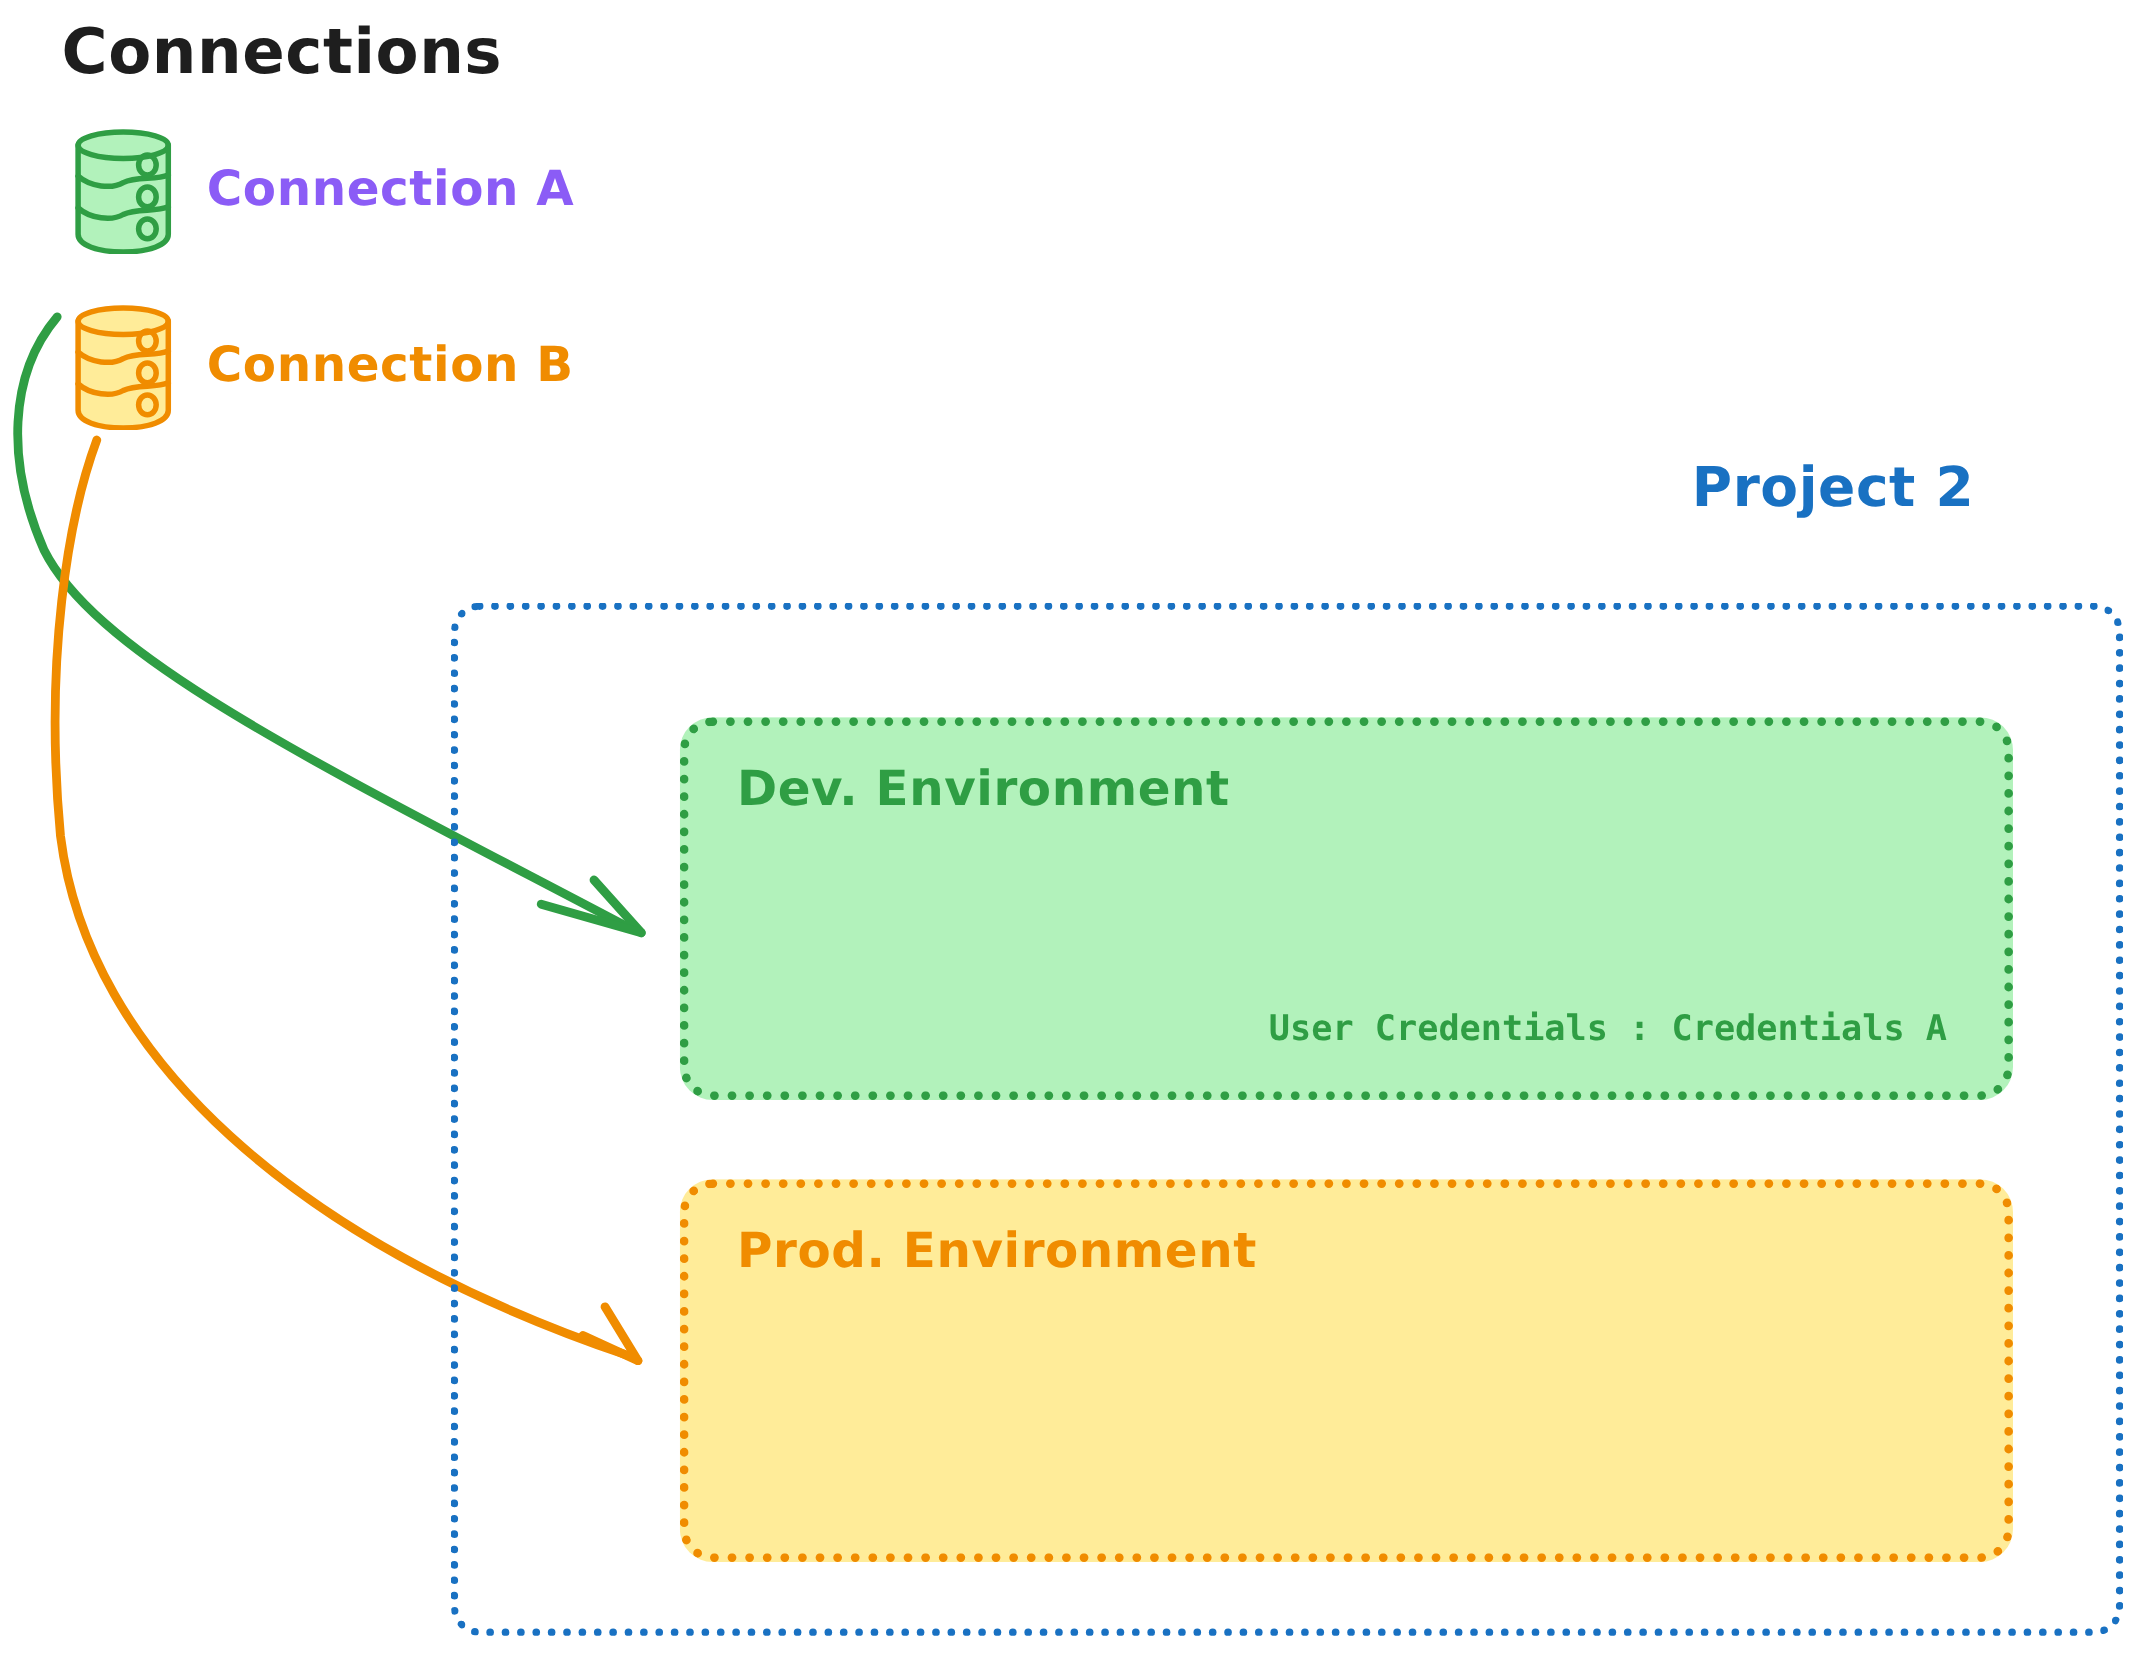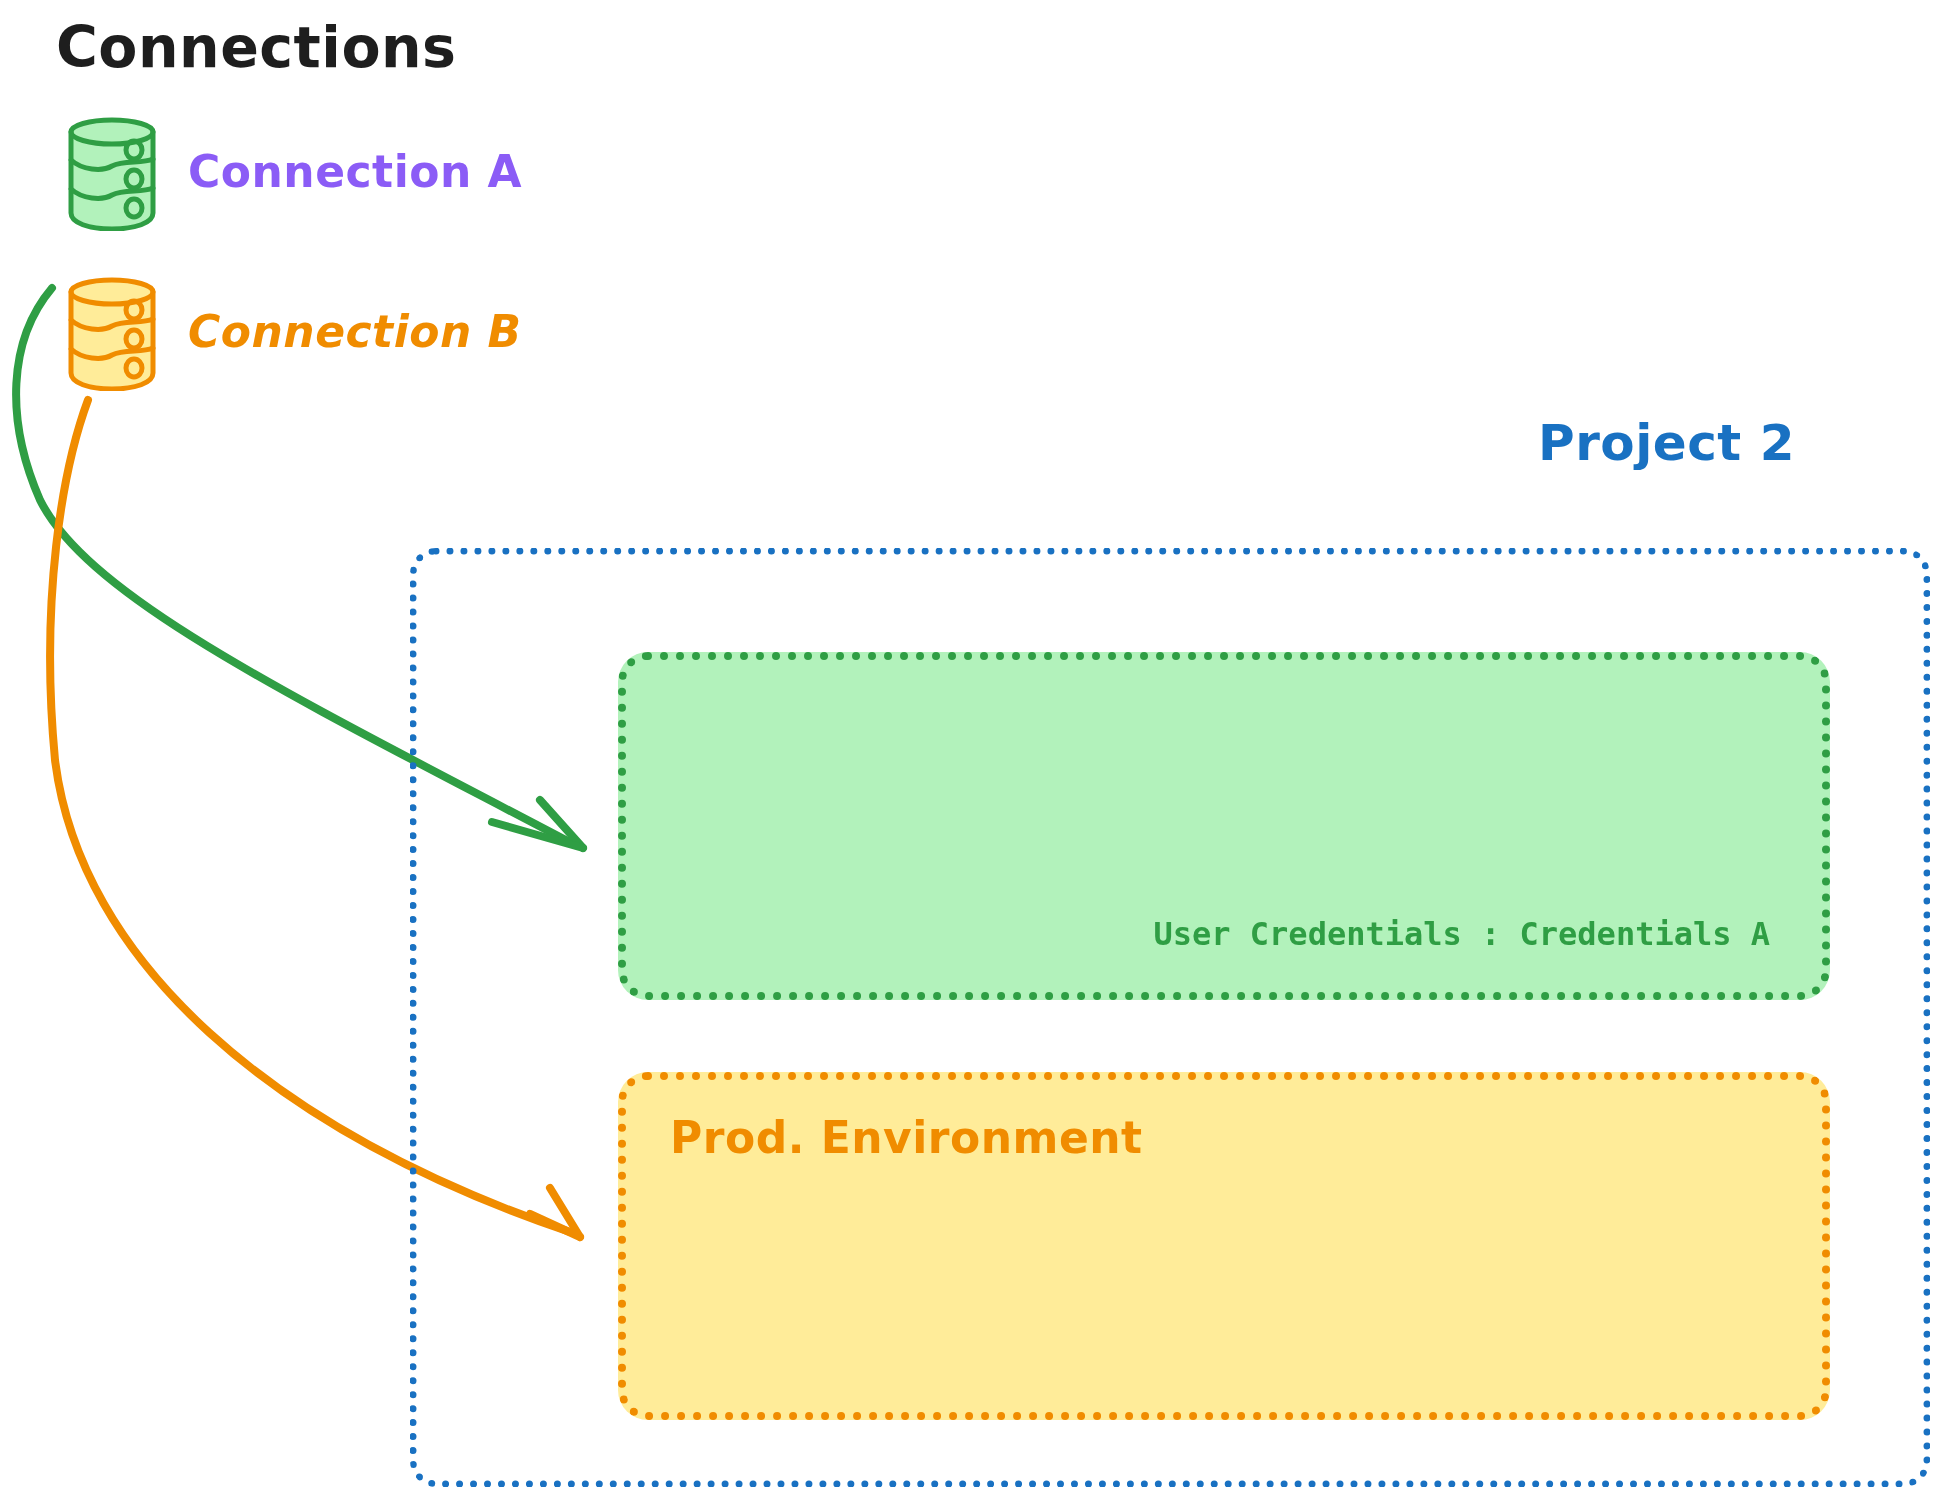--- a/index.html
+++ b/index.html
@@ -52,21 +52,21 @@
   }
 
   
   .conn-row {
     position: absolute;
     display: flex;
     align-items: center;
     gap: 26px;
   }
   #conn-row-a { left: 62px; top: 113px; }
-  #conn-row-b { left: 62px; top: 273px; font-style: italic; }
+  #conn-row-b { left: 62px; top: 273px; }
 
   .db-icon { width: 100px; height: 118px; display: block; }
 
   .conn-label {
     font-size: 44px;
     white-space: nowrap;
     line-height: 1;
   }
   .conn-label.green  { color: #8b5cf6; }
   .conn-label.orange { color: #f08c00; }
@@ -186,20 +186,21 @@
       <ellipse cx="72" cy="95" rx="8" ry="9" fill="none" stroke="#f08c00" stroke-width="5"></ellipse>
     </svg>
     <span class="conn-label hand orange">Connection B</span>
   </div>
 
   <div id="project-title" class="hand">Project 2</div>
 
   <div id="project-container"></div>
 
   <div id="env-dev" class="env-box">
+    <div class="env-title hand">Dev. Environment</div>
     <div class="env-cred mono">User Credentials : Credentials A</div>
   </div>
 
   <div id="env-prod" class="env-box">
     <div class="env-title hand">Prod. Environment</div>
   </div>
 
 </div>
 
 </body></html>

